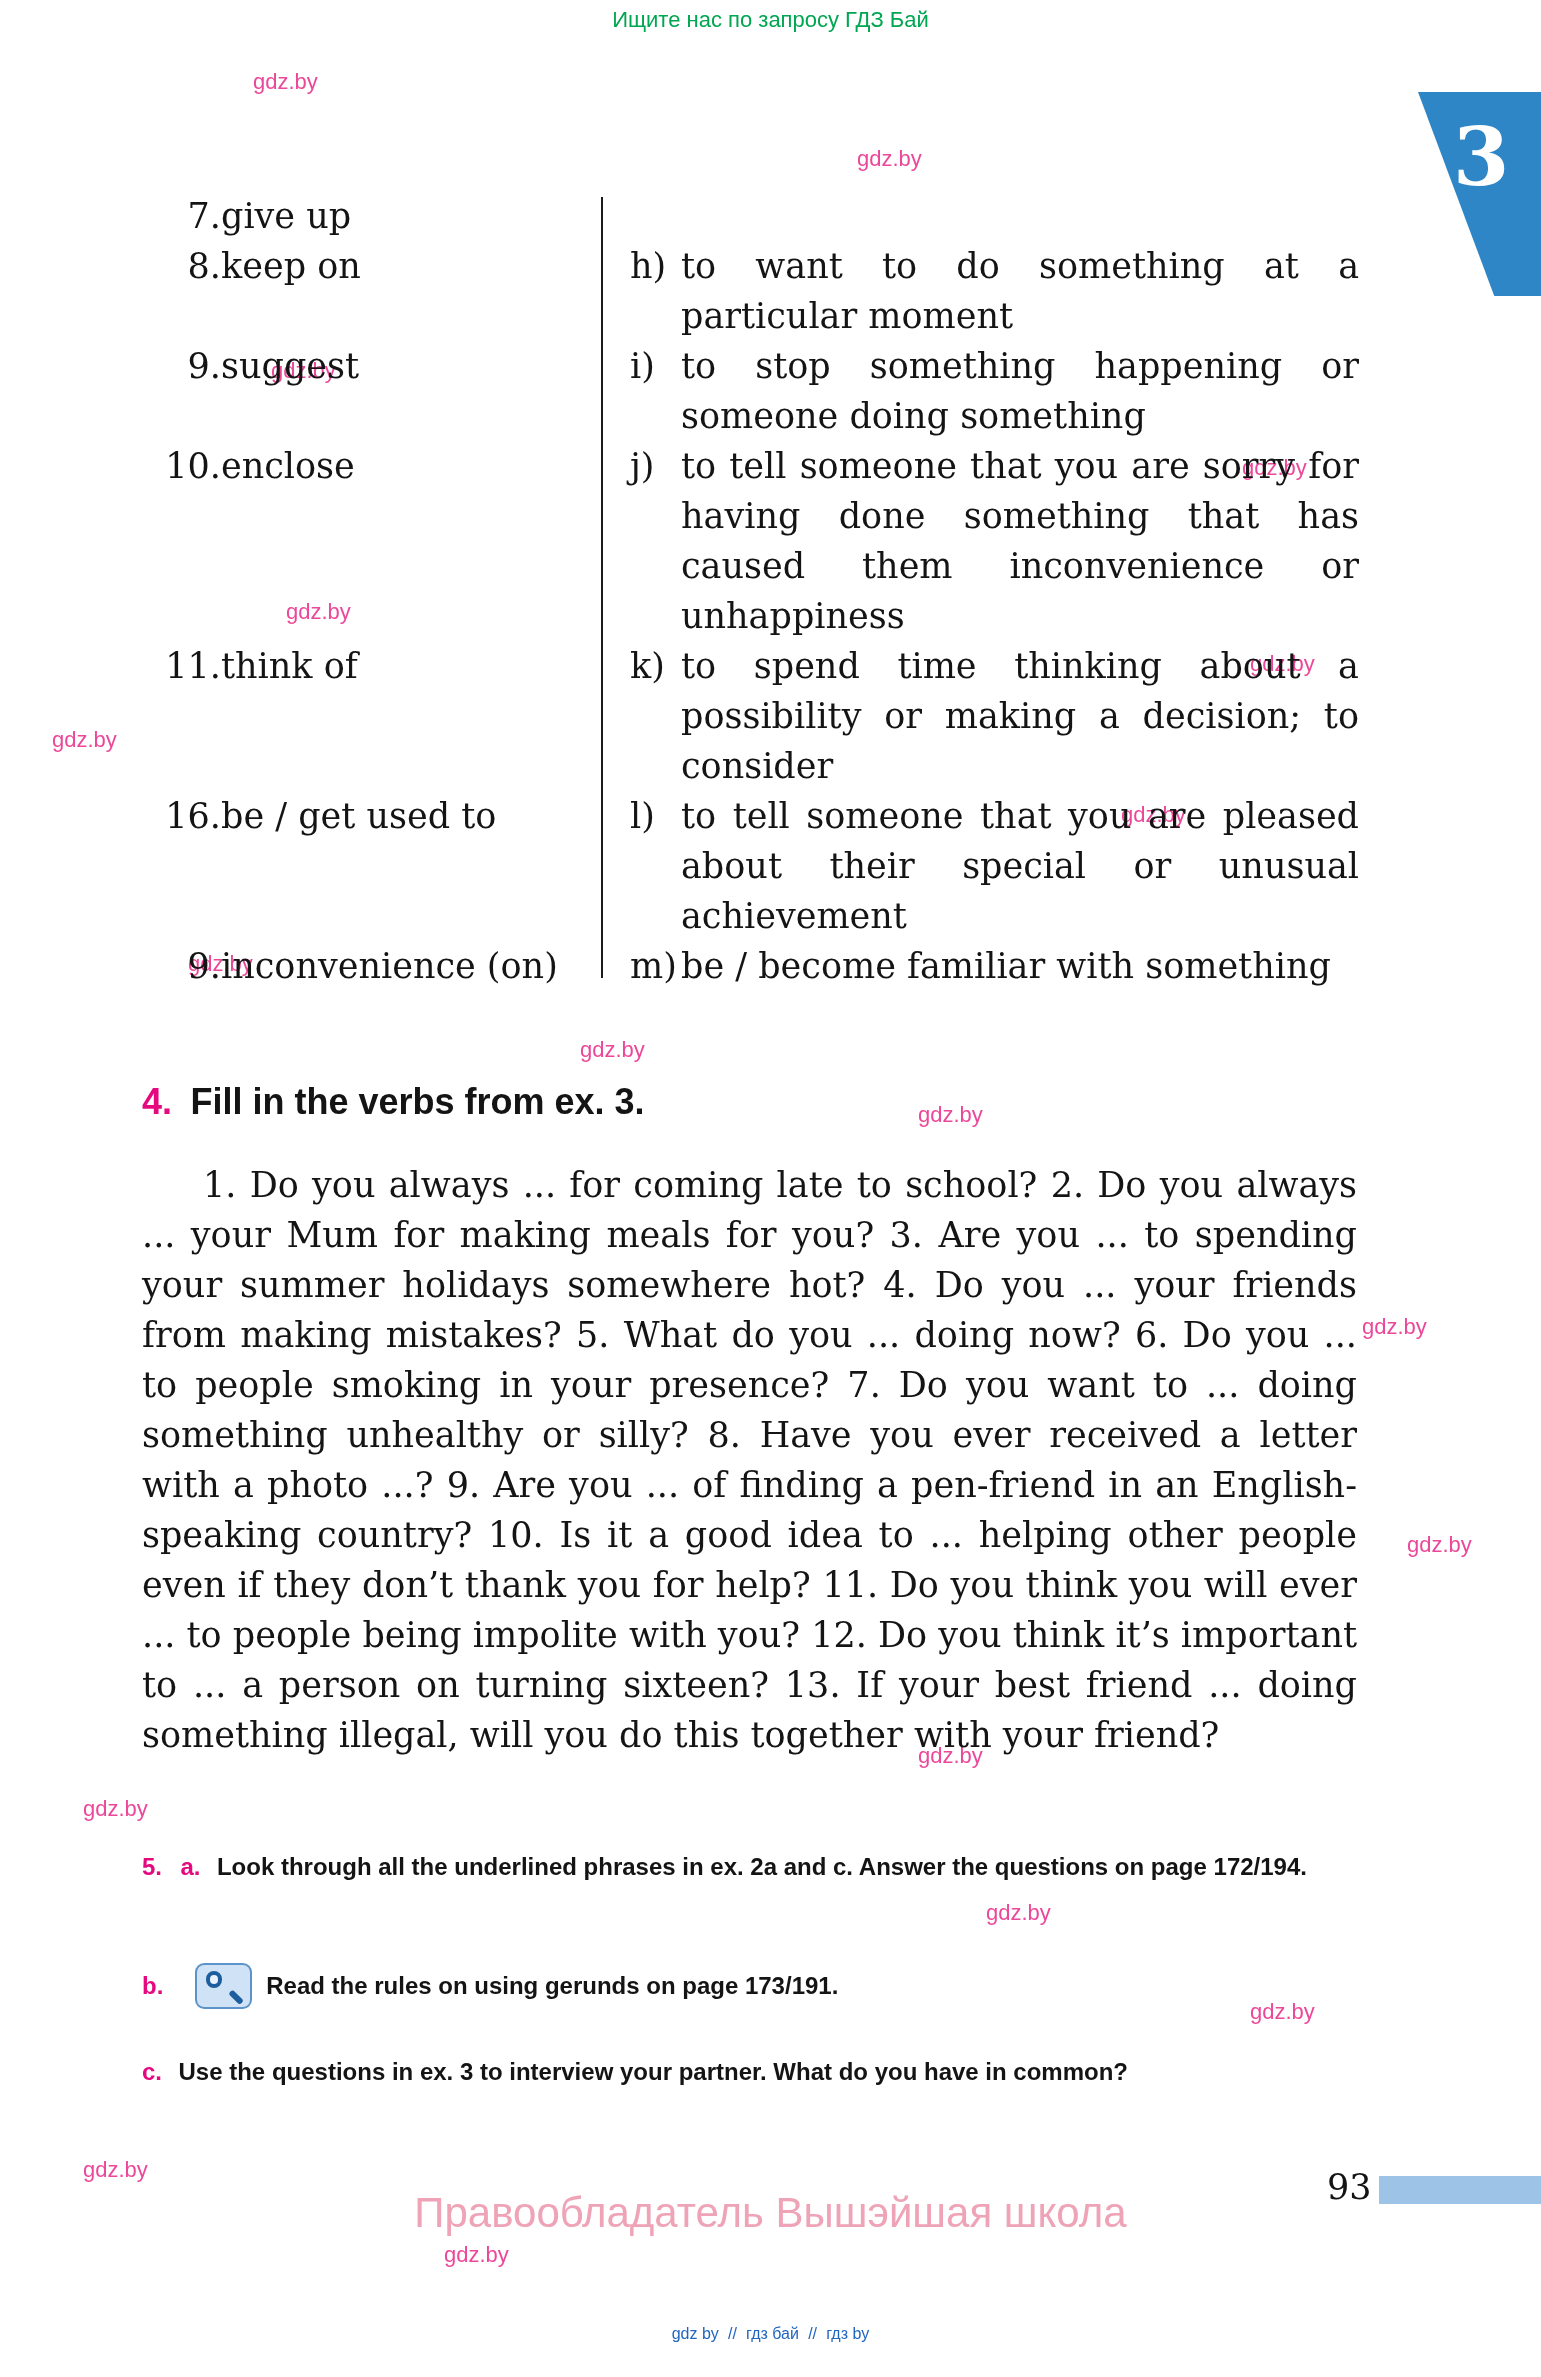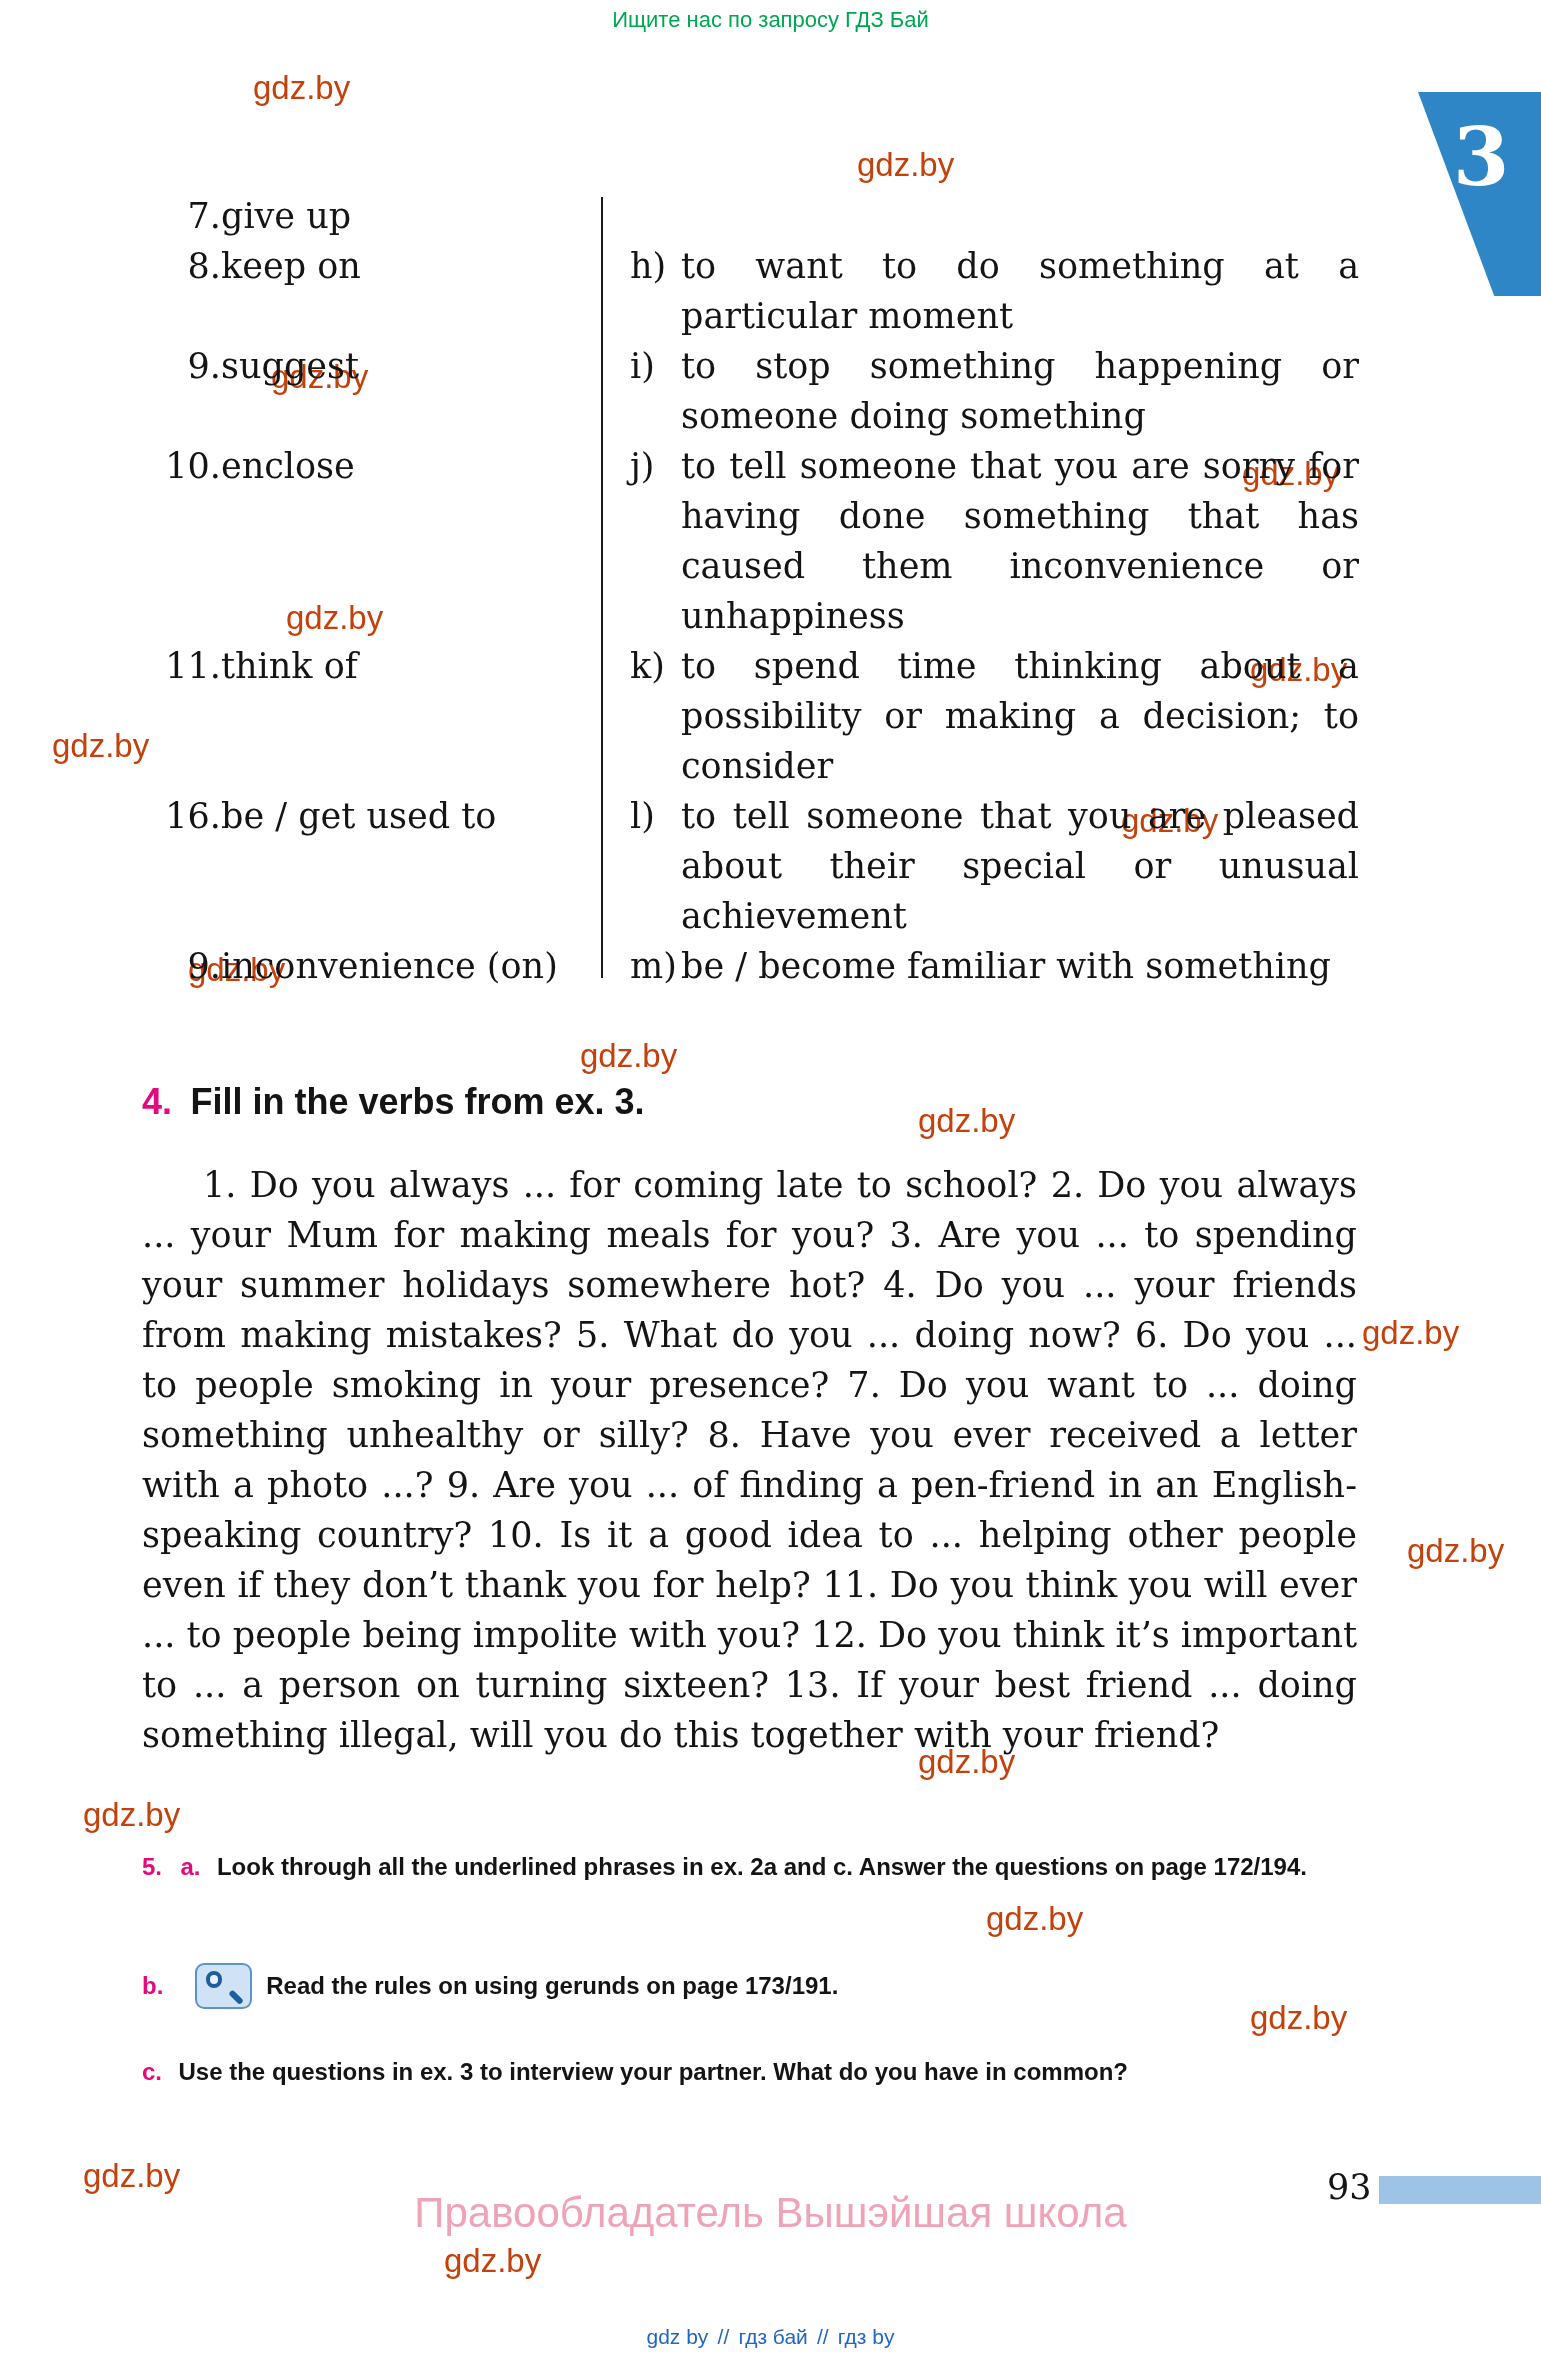--- a/index.html
+++ b/index.html
@@ -16,21 +16,21 @@
   }
   .top-banner {
     position: absolute; top: 7.4px; left: 0; width: 100%;
     text-align: center;
     font-family: "Liberation Sans", sans-serif;
     font-size: 22px; color: #00a651;
   }
   .wm {
     position: absolute;
     font-family: "Liberation Sans", sans-serif;
-    font-size: 33px; color: #c2410c; white-space: nowrap;
+    font-size: 22px; color: #ec4899; white-space: nowrap;
   }
   .unit-tab {
     position: absolute; left: 1418px; top: 92px;
     width: 123px; height: 204px;
     background: #2f86c7;
     clip-path: polygon(0 0, 100% 0, 100% 100%, 62% 100%);
   }
   .unit-num {
     position: absolute; left: 1453px; top: 116px;
     font-family: "DejaVu Serif", serif;
@@ -107,21 +107,21 @@
   .publisher {
     position: absolute; left: 0; top: 2189px; width: 100%;
     text-align: center;
     font-family: "Liberation Sans", sans-serif;
     font-size: 42px; color: #efa3b6;
   }
   .bottom-links {
     position: absolute; left: 0; top: 2325px; width: 100%;
     text-align: center;
     font-family: "Liberation Sans", sans-serif;
-    font-size: 21px; color: #2166c0;
+    font-size: 16px; color: #2166c0;
   }
   .bottom-links .sep { margin: 0 9.2px; }
   .bottom-links .lnk { cursor: pointer; }
 </style>
 </head>
 <body>
 
 <div class="page">
 
   <div class="top-banner">Ищите нас по запросу ГДЗ Бай</div>

